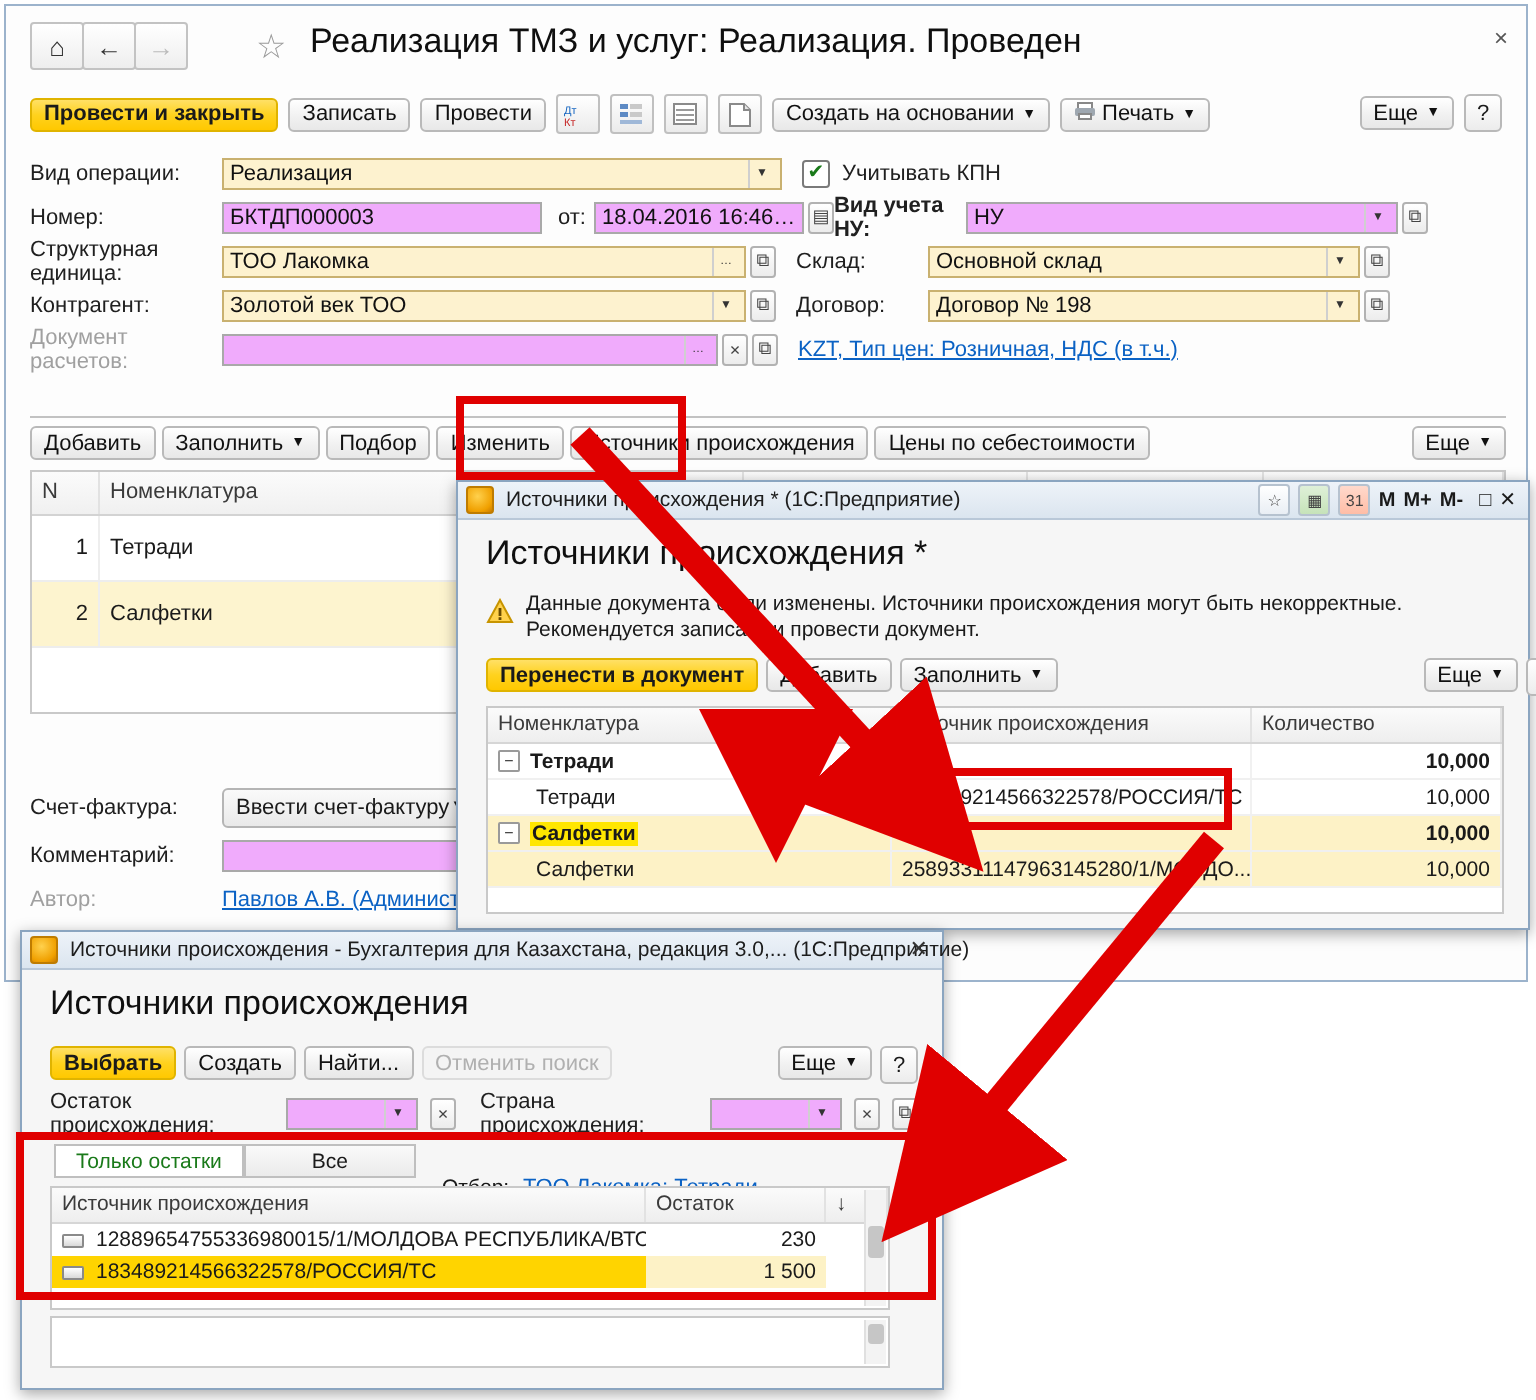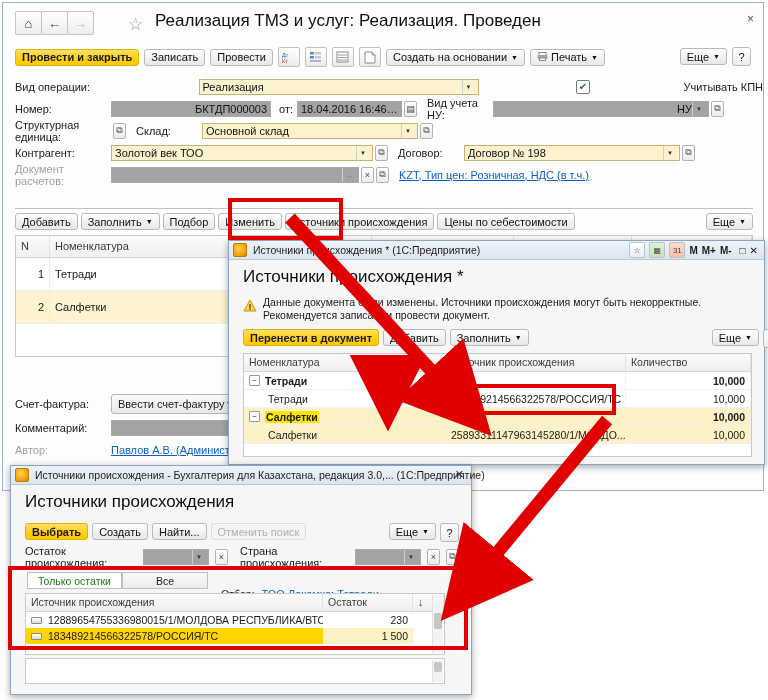--- a/index.html
+++ b/index.html
@@ -24,21 +24,21 @@
     border-color:#e0b400;font-weight:bold;color:#1a1a1a;
   }
   .btn.disabled{color:#b0b0b0;background:#f4f4f4;border-color:#dcdcdc;}
   .btn .car{margin-left:4px;font-size:7px;line-height:1;}
   .fld{
     background:#fff;border:1px solid #a9a9a9;height:16px;box-sizing:border-box;
     display:flex;align-items:center;padding:0 3px;font-size:11px;
     color:#111;overflow:hidden;white-space:nowrap;
   }
   .fld.amber{background:#fdf2cf;border-color:#c9b170;}
-  .fld.plain{background:#a3a3a3;text-align:right;}
+  .fld.plain{background:#f0abfc;}
   .fld .val{flex:1;overflow:hidden;text-overflow:ellipsis;}
   .drop{
     width:12px;height:14px;border-left:1px solid #cfcfcf;
     display:flex;align-items:center;justify-content:center;
     font-size:6px;color:#333;background:transparent;flex:none;
   }
   .sqbtn{
     width:13px;height:16px;border:1px solid #b2b2b2;border-radius:2px;
     background:linear-gradient(180deg,#fff,#ececec);
     display:inline-flex;align-items:center;justify-content:center;
@@ -311,50 +311,54 @@
     </div>
     <div class="rightrow">
       <div class="btn">
         <span>Еще</span>
         <span class="car">▼</span>
       </div>
       <div class="qbtn">?</div>
     </div>
   </div>
 
-  <div class="frow" style="left:0;top:75px;width:100%;justify-content:space-between;">
+  <div class="frow" style="left:0;top:75px;width:100%;">
     <div class="lcol lbl">Вид операции:</div>
     <div class="fld amber" style="width:280px;">
       <span class="val">Реализация</span>
       <span class="drop">▼</span>
     </div>
     <div class="chk" style="margin-left:10px;">✔</div>
     <div class="lbl" style="margin-left:6px;">Учитывать КПН</div>
   </div>
 
   <div class="frow" style="left:0;top:97px;width:100%;">
     <div class="lcol lbl">Номер:</div>
     <div class="fld plain" style="width:160px;">
       <span class="val">БКТДП000003</span>
     </div>
     <div class="lbl" style="margin-left:8px;">от:</div>
     <div class="fld plain" style="width:105px;margin-left:4px;">
       <span class="val">18.04.2016 16:46:23</span>
     </div>
     <div class="sqbtn">▤</div>
-    <div class="lbl" style="margin-left:10px;width:66px;">Вид учета НУ:</div>
+    <div class="lbl" style="width:66px;font-weight:bold;">Вид учета НУ:</div>
     <div class="fld plain" style="width:216px;">
       <span class="val">НУ</span>
       <span class="drop">▼</span>
     </div>
     <div class="sqbtn">⧉</div>
   </div>
 
   <div class="frow" style="left:0;top:119px;width:100%;">
     <div class="lcol lbl">Структурная единица:</div>
+    <div class="fld amber" style="width:262px;">
+      <span class="val">ТОО Лакомка</span>
+      <span class="drop">…</span>
+    </div>
     <div class="sqbtn">⧉</div>
     <div class="lbl" style="margin-left:10px;width:66px;">Склад:</div>
     <div class="fld amber" style="width:216px;">
       <span class="val">Основной склад</span>
       <span class="drop">▼</span>
     </div>
     <div class="sqbtn">⧉</div>
   </div>
 
   <div class="frow" style="left:0;top:141px;width:100%;">

